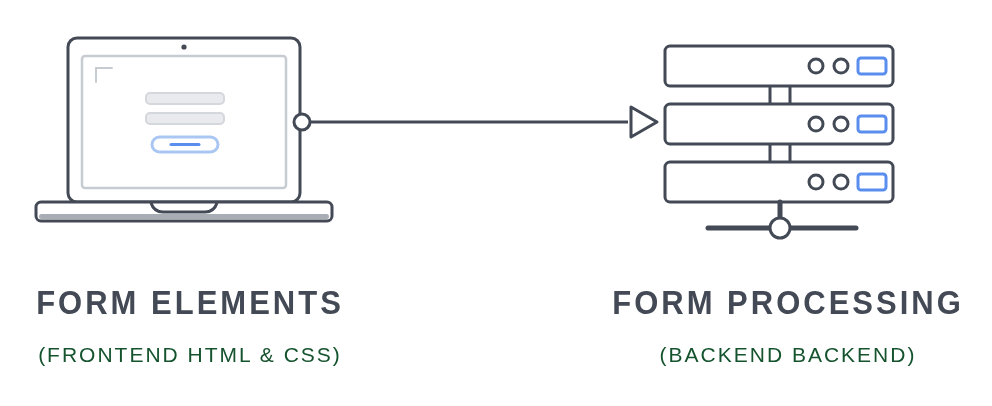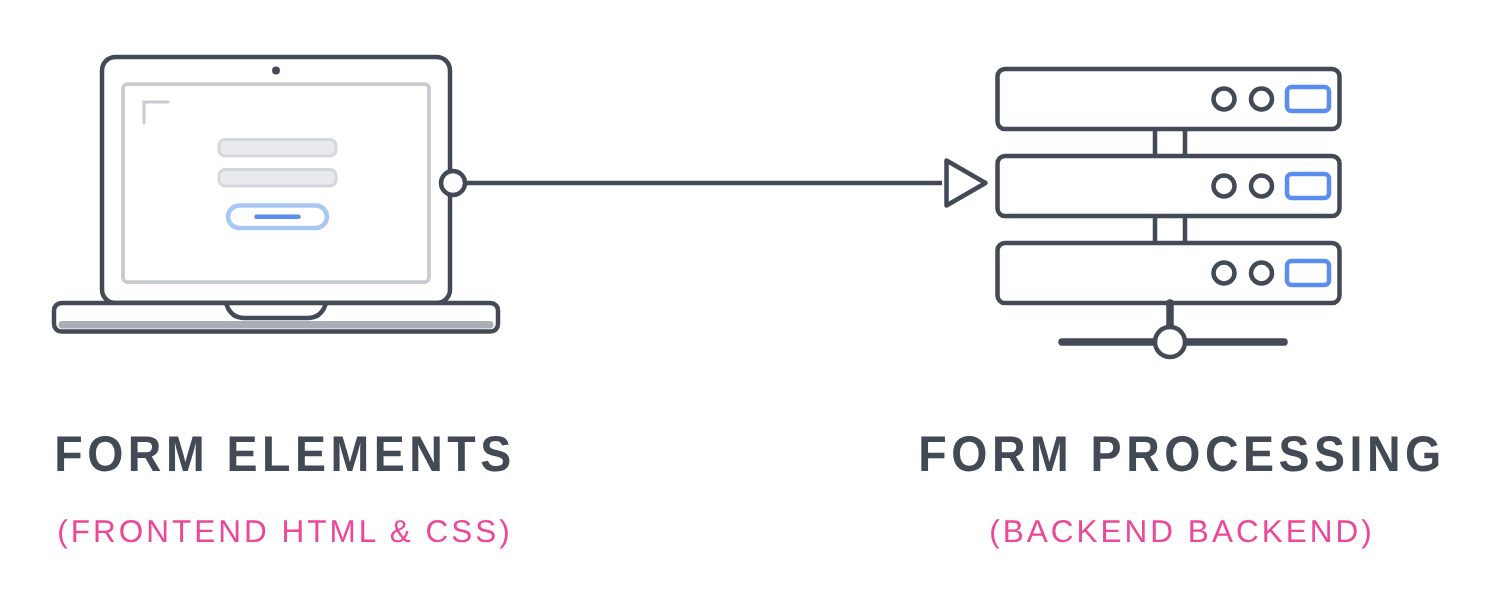--- a/index.html
+++ b/index.html
@@ -43,21 +43,21 @@
     letter-spacing:3px;
     color:var(--outline);
     transform:scaleY(1.08);
     white-space:nowrap;
   }
   .caption .subtitle{
     margin-top:22px;
     font-weight:400;
     font-size:21px;
     letter-spacing:2px;
-    color:#ec4899;
+    color:#14532d;
     white-space:nowrap;
   }
   .caption-left{left:10px;width:360px;top:285px;}
   .caption-right{left:608px;width:360px;top:285px;}
 </style>
 </head>
 <body>
 
 <div class="stage">
 

